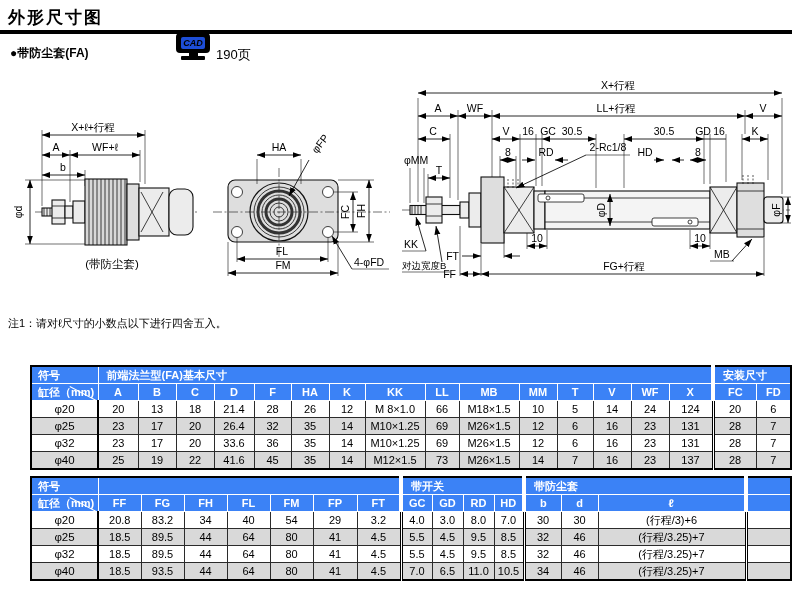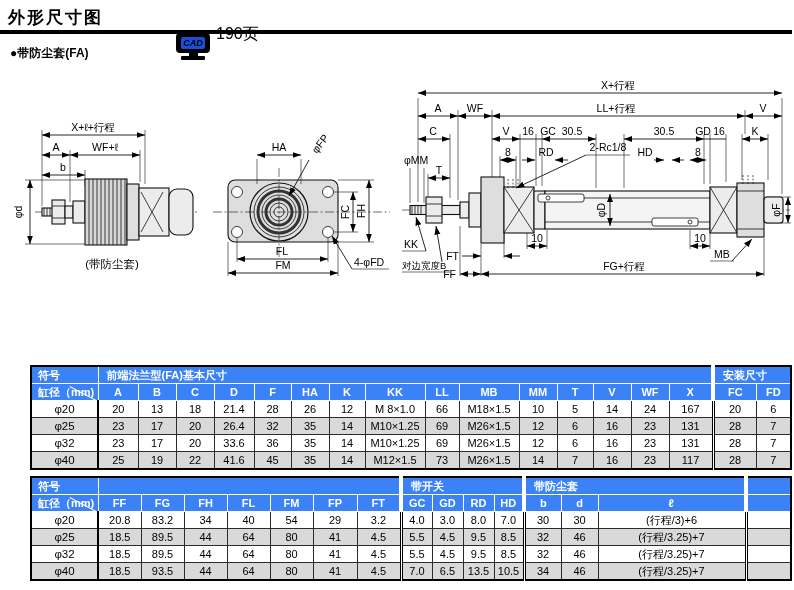--- a/index.html
+++ b/index.html
@@ -8,21 +8,21 @@
   .title{position:absolute;left:8px;top:6px;font-size:17px;font-weight:bold;letter-spacing:2px}
   .rule{position:absolute;left:0;top:30px;width:792px;height:3.5px;background:#000}
   .variant{position:absolute;left:10px;top:45px;font-size:12px;font-weight:bold}
   .cad{position:absolute;left:173px;top:33px;width:40px;height:30px}
   .cad-screen{width:34px;height:20px;background:#000;border-radius:4px;margin:0 auto;
               display:flex;align-items:center;justify-content:center}
   .cad-inner{background:#1d4ed8;border-radius:2px;padding:0 2px;font-size:9px;font-weight:bold;
              font-style:italic;line-height:12px}
   .cad-neck{width:9px;height:3px;background:#000;margin:0 auto}
   .cad-base{width:24px;height:4px;background:#000;border-radius:1px;margin:0 auto}
-  .pageref{position:absolute;left:216px;top:24px;font-size:16px}
+  .pageref{position:absolute;left:216px;top:46px;font-size:13px}
   .notes{position:absolute;left:8px;top:316px;font-size:11px;line-height:15.5px}
   svg{position:absolute}
   svg text{font-family:"Liberation Sans","DejaVu Sans",sans-serif;font-size:10.5px;fill:#000}
   svg text.sm{font-size:9.5px}
   .dl{stroke:#111;stroke-width:0.9;fill:none}
   .xl{stroke:#111;stroke-width:0.6;fill:none}
   .cl{stroke:#111;stroke-width:0.6;stroke-dasharray:9 2.5 2 2.5;fill:none}
   .pt{stroke:#111;stroke-width:0.7;stroke-dasharray:2 1.5;fill:none}
   .bd{fill:#ececec;stroke:#111;stroke-width:1.1}
   .bd2{fill:#f4f4f4;stroke:#111;stroke-width:1.1}
@@ -316,20 +316,21 @@
     <line class="dl" x1="208" y1="118" x2="208" y2="150" marker-start="url(#m3s)" marker-end="url(#m3e)"></line>
     <text transform="rotate(-90 203 134)" x="203" y="134" text-anchor="middle">φD</text>
     <text x="312" y="182" text-anchor="start">MB</text>
     <line class="xl" x1="308" y1="185" x2="332" y2="185"></line>
     <line class="dl" x1="330" y1="185" x2="350" y2="163" marker-end="url(#m3e)"></line>
     <line class="dl" x1="386" y1="121" x2="386" y2="147" marker-start="url(#m3s)" marker-end="url(#m3e)"></line>
     <text transform="rotate(-90 378 134)" x="378" y="134" text-anchor="middle">φF</text>
   </svg>
 
   <div class="notes">
+    <div>注1：请对ℓ尺寸的小数点以下进行四舍五入。</div>
   </div>
 
   <table id="table1">
       <colgroup>
         <col style="width: 67px;">
         <col style="width: 40px;">
         <col style="width: 38px;">
         <col style="width: 38px;">
         <col style="width: 40px;">
         <col style="width: 37px;">
@@ -383,21 +384,21 @@
           <td>28</td>
           <td>26</td>
           <td>12</td>
           <td>M 8×1.0</td>
           <td>66</td>
           <td>M18×1.5</td>
           <td>10</td>
           <td>5</td>
           <td>14</td>
           <td>24</td>
-          <td>167</td>
+          <td>124</td>
           <td class="gs">20</td>
           <td>6</td>
         </tr>
         <tr class="alt">
           <td class="rowlabel">φ25</td>
           <td>23</td>
           <td>17</td>
           <td>20</td>
           <td>26.4</td>
           <td>32</td>
@@ -443,21 +444,21 @@
           <td>45</td>
           <td>35</td>
           <td>14</td>
           <td>M12×1.5</td>
           <td>73</td>
           <td>M26×1.5</td>
           <td>14</td>
           <td>7</td>
           <td>16</td>
           <td>23</td>
-          <td>117</td>
+          <td>137</td>
           <td class="gs">28</td>
           <td>7</td>
         </tr>
       </tbody>
     </table>
   <table id="table2">
       <colgroup>
         <col style="width: 67px;">
         <col style="width: 43px;">
         <col style="width: 43px;">
@@ -561,21 +562,21 @@
           <td class="rowlabel">φ40</td>
           <td>18.5</td>
           <td>93.5</td>
           <td>44</td>
           <td>64</td>
           <td>80</td>
           <td>41</td>
           <td>4.5</td>
           <td class="gs">7.0</td>
           <td>6.5</td>
-          <td>13.5</td>
+          <td>11.0</td>
           <td>10.5</td>
           <td class="gs">34</td>
           <td>46</td>
           <td>(行程/3.25)+7</td>
           <td class="gs"></td>
         </tr>
       </tbody>
     </table>
 
 </div>

